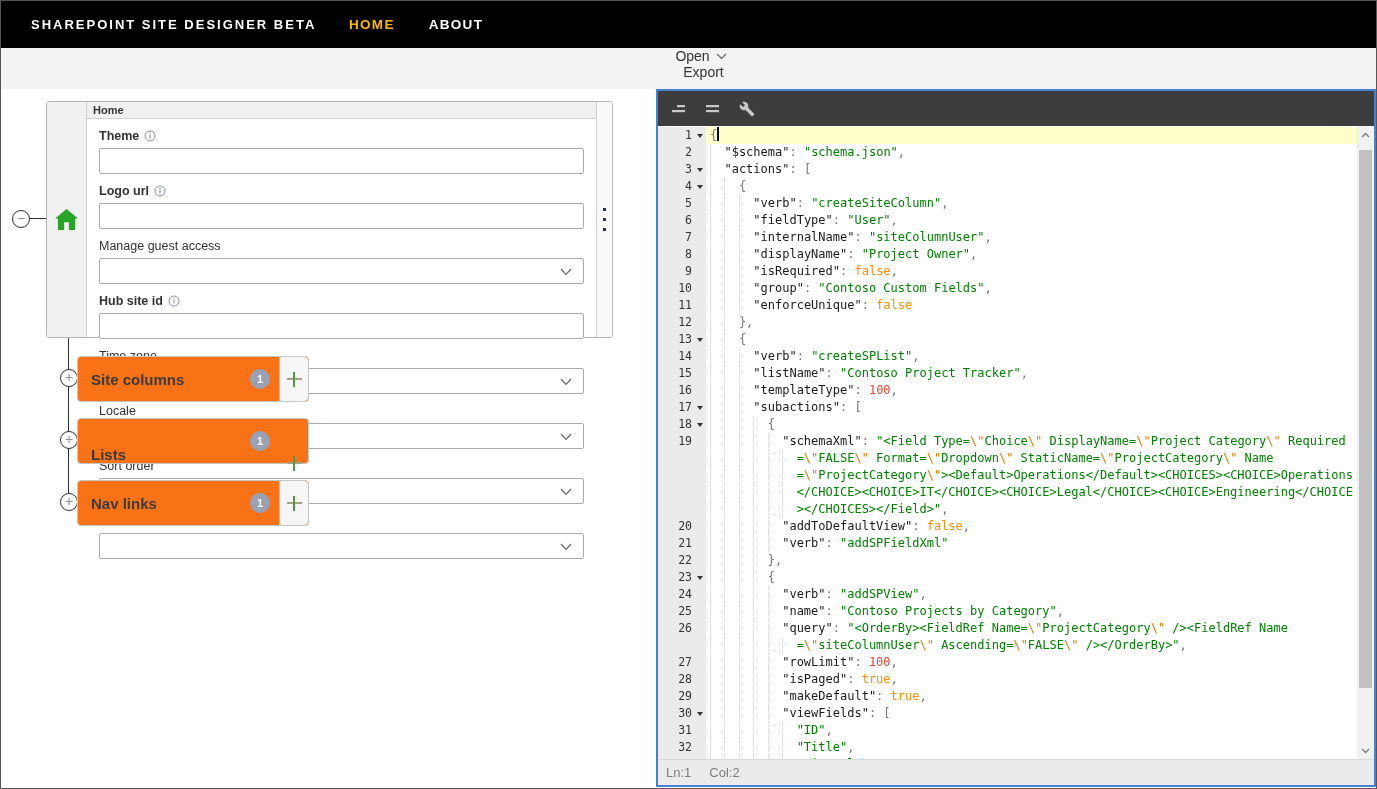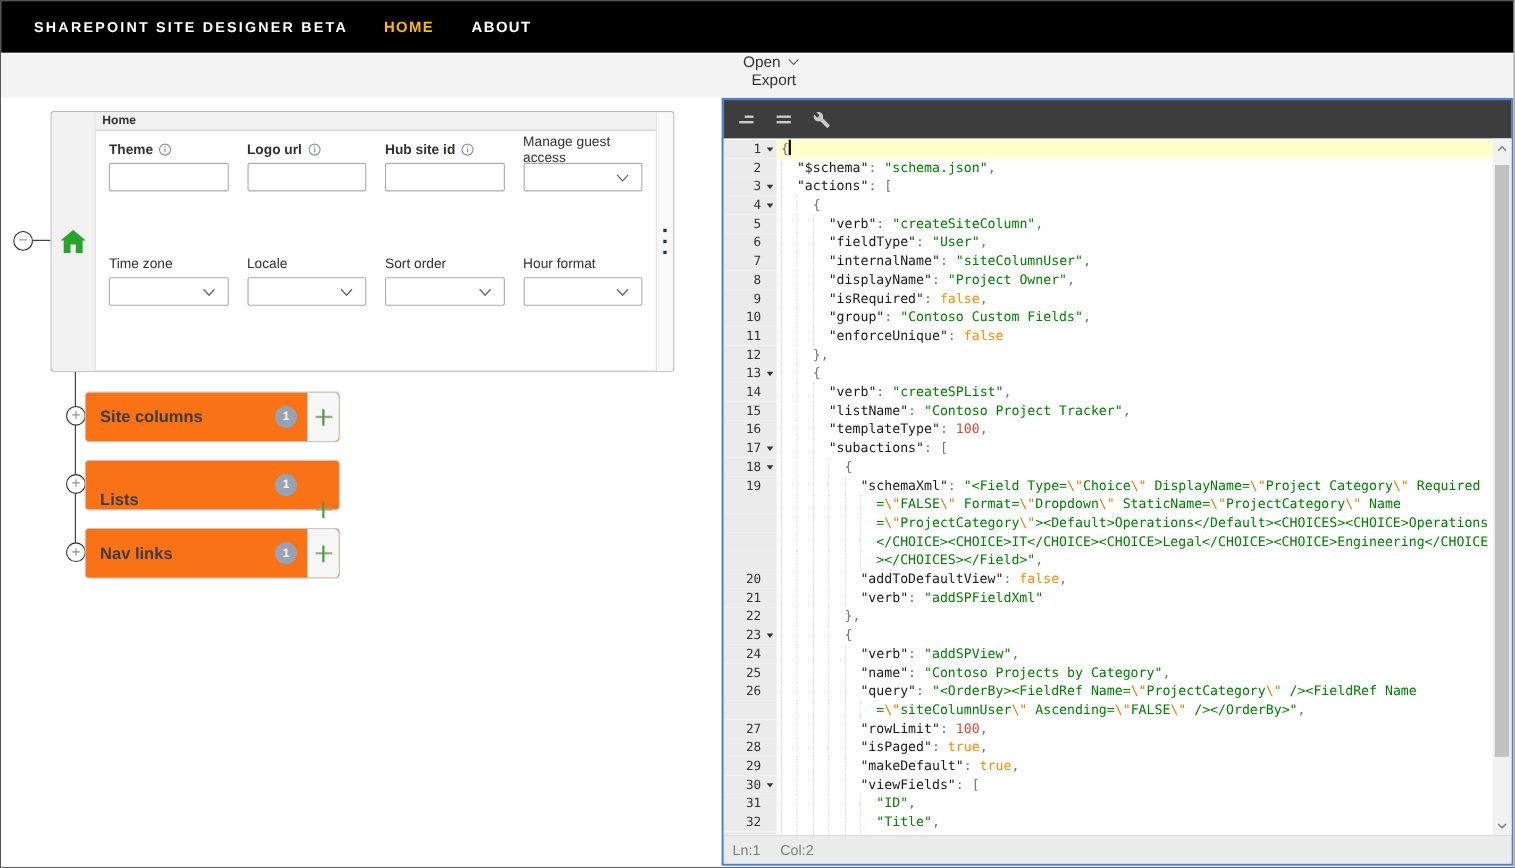--- a/index.html
+++ b/index.html
@@ -27,21 +27,21 @@
   .content { position:absolute; top:88px; left:0; right:0; bottom:0; background:#fff; }
 
   
   .home-card { position:absolute; left:45px; top:12px; width:567px; height:237px;
                border:1px solid #b5b5b5; border-radius:3px; display:flex; background:#fff; }
   .card-iconstrip { width:40px; background:#f1f1f1; border-right:1px solid #cfcfcf;
                     display:flex; align-items:center; justify-content:center; border-radius:2px 0 0 2px; }
   .card-main { flex:1; display:flex; flex-direction:column; min-width:0; }
   .card-header { height:17px; background:#f0f0f0; border-bottom:1px solid #d2d2d2;
                  font-size:11px; font-weight:700; color:#333; padding-left:6px; line-height:16px; }
-  .card-body { flex:1; display:grid; grid-template-columns:1fr 1fr 1fr 1fr; column-gap:17px; row-gap:9px;
+  .card-body { flex:1; display:grid; grid-template-columns:1fr; column-gap:17px; row-gap:9px;
                padding:9px 12px 10px 12px; }
   .field label { font-size:12.5px; color:#323232; margin-bottom:5px; display:flex; align-items:center; gap:5px; height:15px; }
   .field.bold label { font-weight:700; }
   .ctl { height:26px; border:1px solid #ababab; border-radius:2px; background:#fff; position:relative; width:100%; }
   .ctl .chev { position:absolute; right:11px; top:9px; }
   .card-rail { width:16px; background:#f9f9f9; border-left:1px solid #cfcfcf; border-radius:0 2px 2px 0;
                display:flex; flex-direction:column; align-items:center; justify-content:center; gap:7px; }
   .rail-dot { width:3px; height:3px; background:#25334b; }
 
   
@@ -143,40 +143,40 @@
               <label>
                 <span>Logo url</span>
                 <svg width="12" height="12" viewBox="0 0 12 12">
                   <circle cx="6" cy="6" r="5" fill="none" stroke="#8a8fa8" stroke-width="1"></circle>
                   <rect x="5.45" y="5" width="1.1" height="3.6" fill="#8a8fa8"></rect>
                   <rect x="5.45" y="3" width="1.1" height="1.1" fill="#8a8fa8"></rect>
                 </svg>
               </label>
               <div class="ctl"></div>
             </div>
+            <div class="field">
+              <label>
+                <span>Manage guest access</span>
+              </label>
+              <div class="ctl">
+                <svg class="chev" width="12" height="8" viewBox="0 0 12 8">
+                  <path d="M1 1 L6 6.4 L11 1" fill="none" stroke="#666" stroke-width="1.2"></path>
+                </svg>
+              </div>
+            </div>
             <div class="field bold">
               <label>
                 <span>Hub site id</span>
                 <svg width="12" height="12" viewBox="0 0 12 12">
                   <circle cx="6" cy="6" r="5" fill="none" stroke="#8a8fa8" stroke-width="1"></circle>
                   <rect x="5.45" y="5" width="1.1" height="3.6" fill="#8a8fa8"></rect>
                   <rect x="5.45" y="3" width="1.1" height="1.1" fill="#8a8fa8"></rect>
                 </svg>
               </label>
               <div class="ctl"></div>
-            </div>
-            <div class="field">
-              <label>
-                <span>Manage guest access</span>
-              </label>
-              <div class="ctl">
-                <svg class="chev" width="12" height="8" viewBox="0 0 12 8">
-                  <path d="M1 1 L6 6.4 L11 1" fill="none" stroke="#666" stroke-width="1.2"></path>
-                </svg>
-              </div>
             </div>
             <div class="field">
               <label>
                 <span>Time zone</span>
               </label>
               <div class="ctl">
                 <svg class="chev" width="12" height="8" viewBox="0 0 12 8">
                   <path d="M1 1 L6 6.4 L11 1" fill="none" stroke="#666" stroke-width="1.2"></path>
                 </svg>
               </div>

